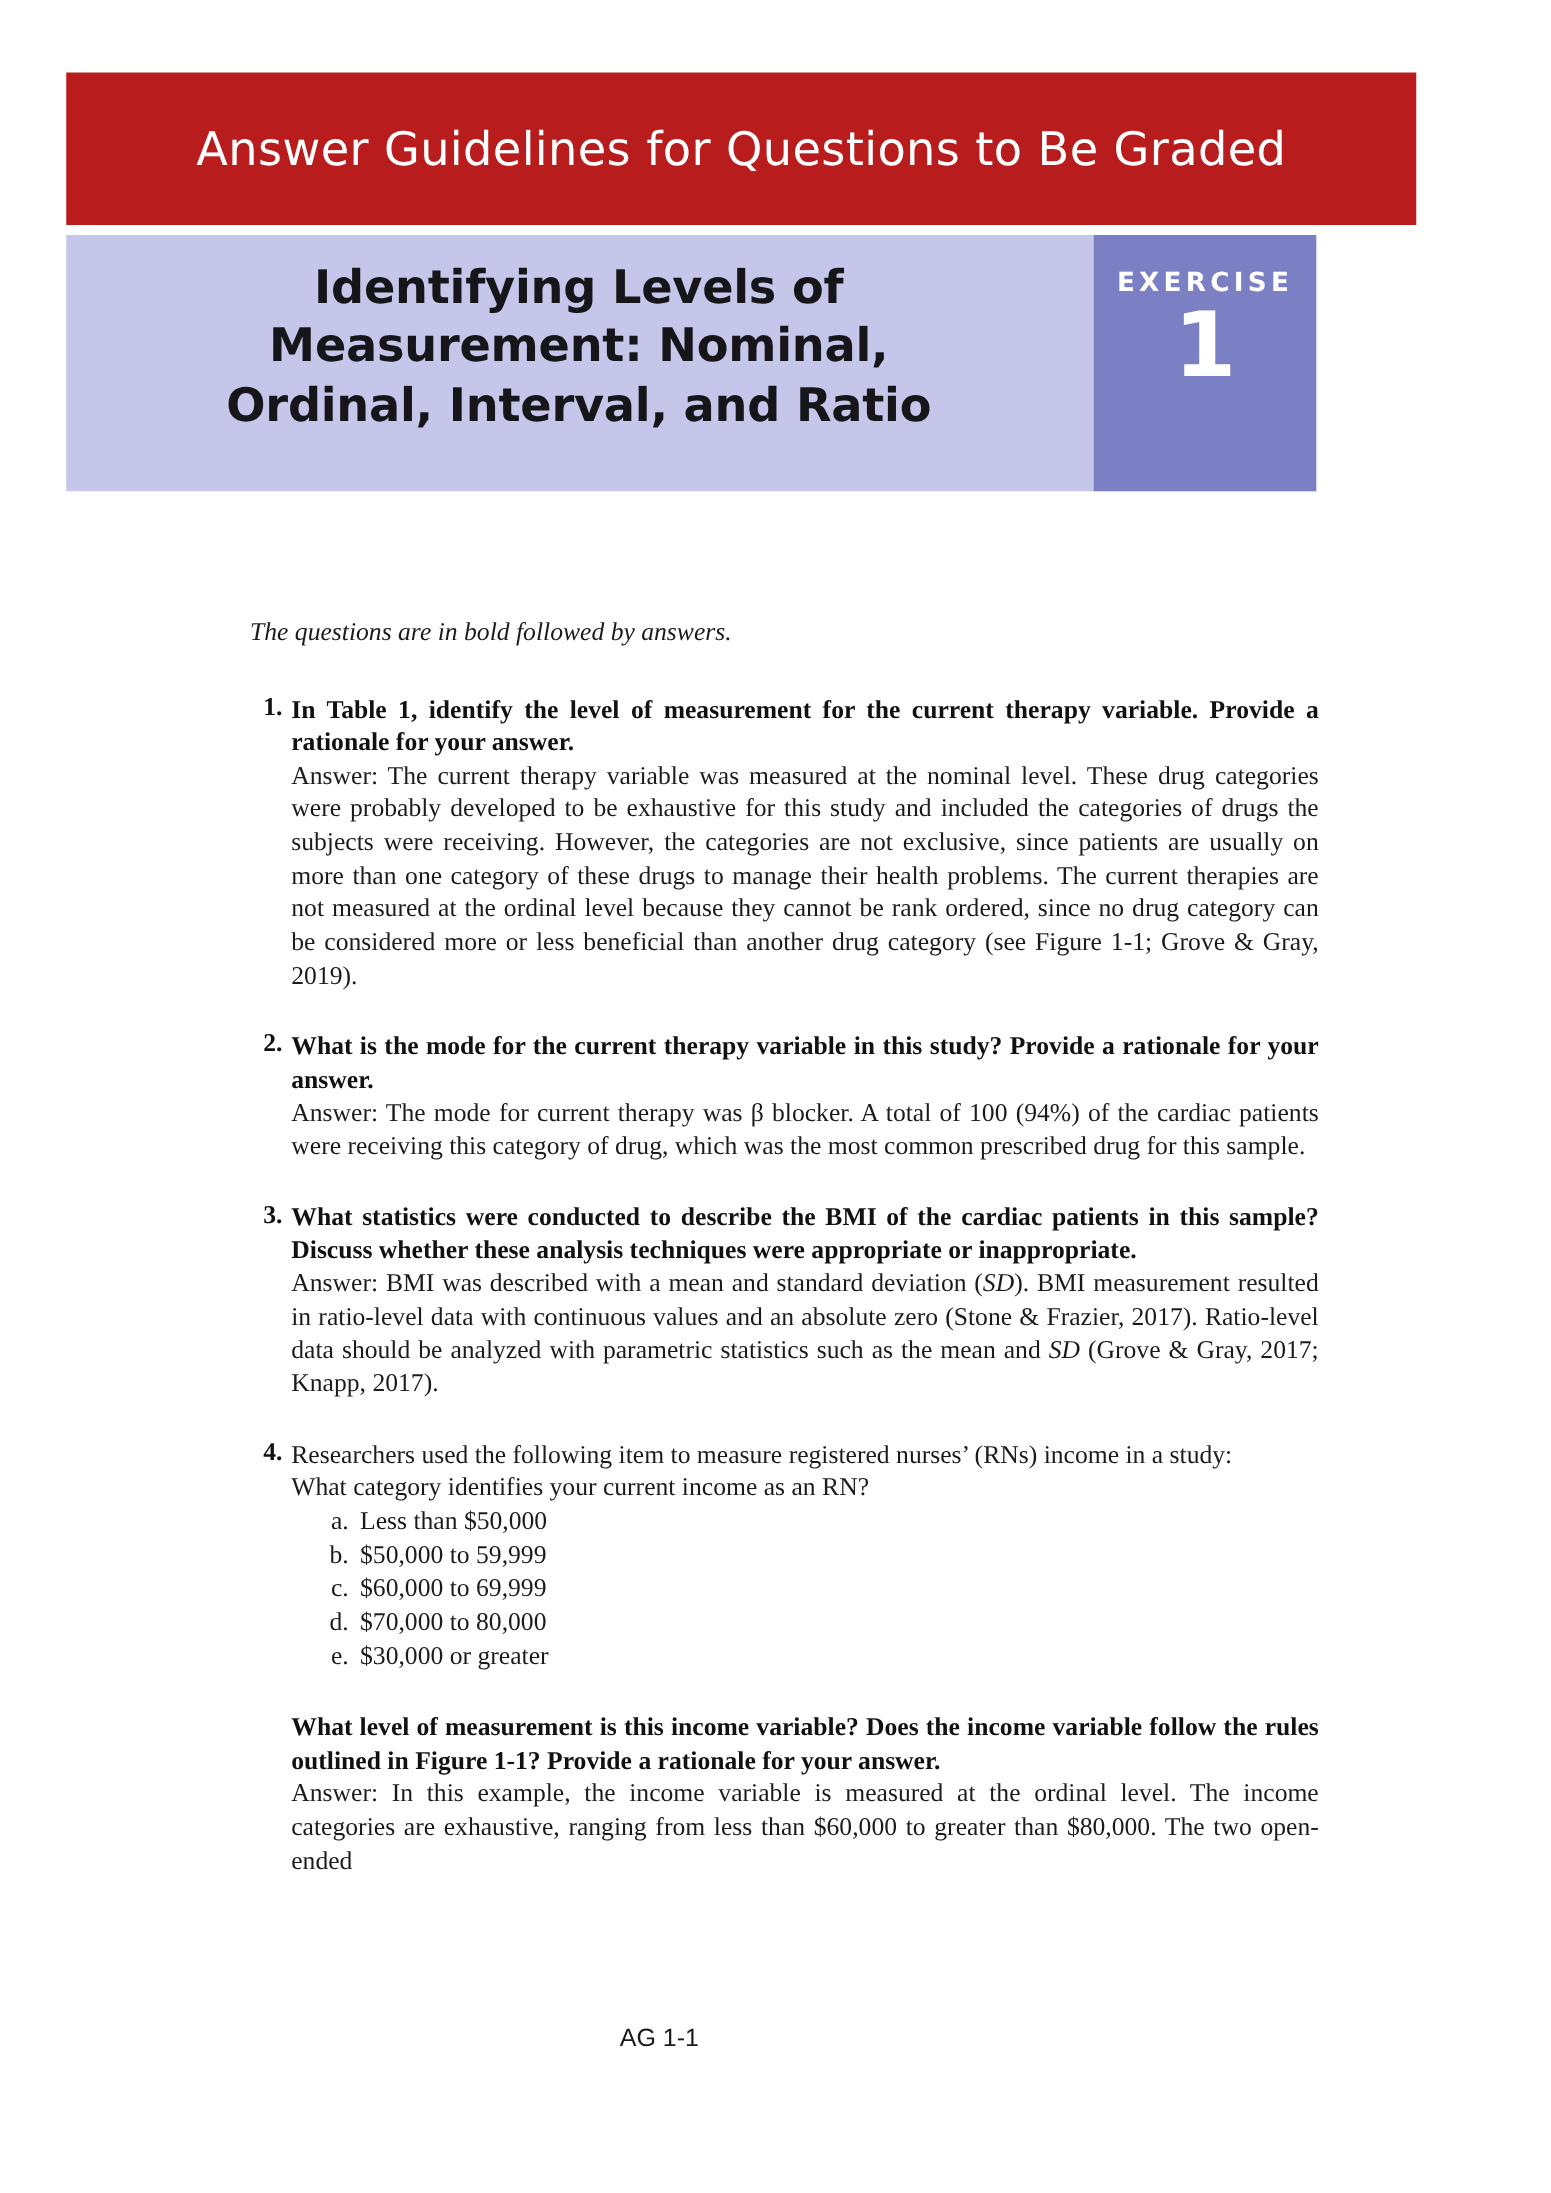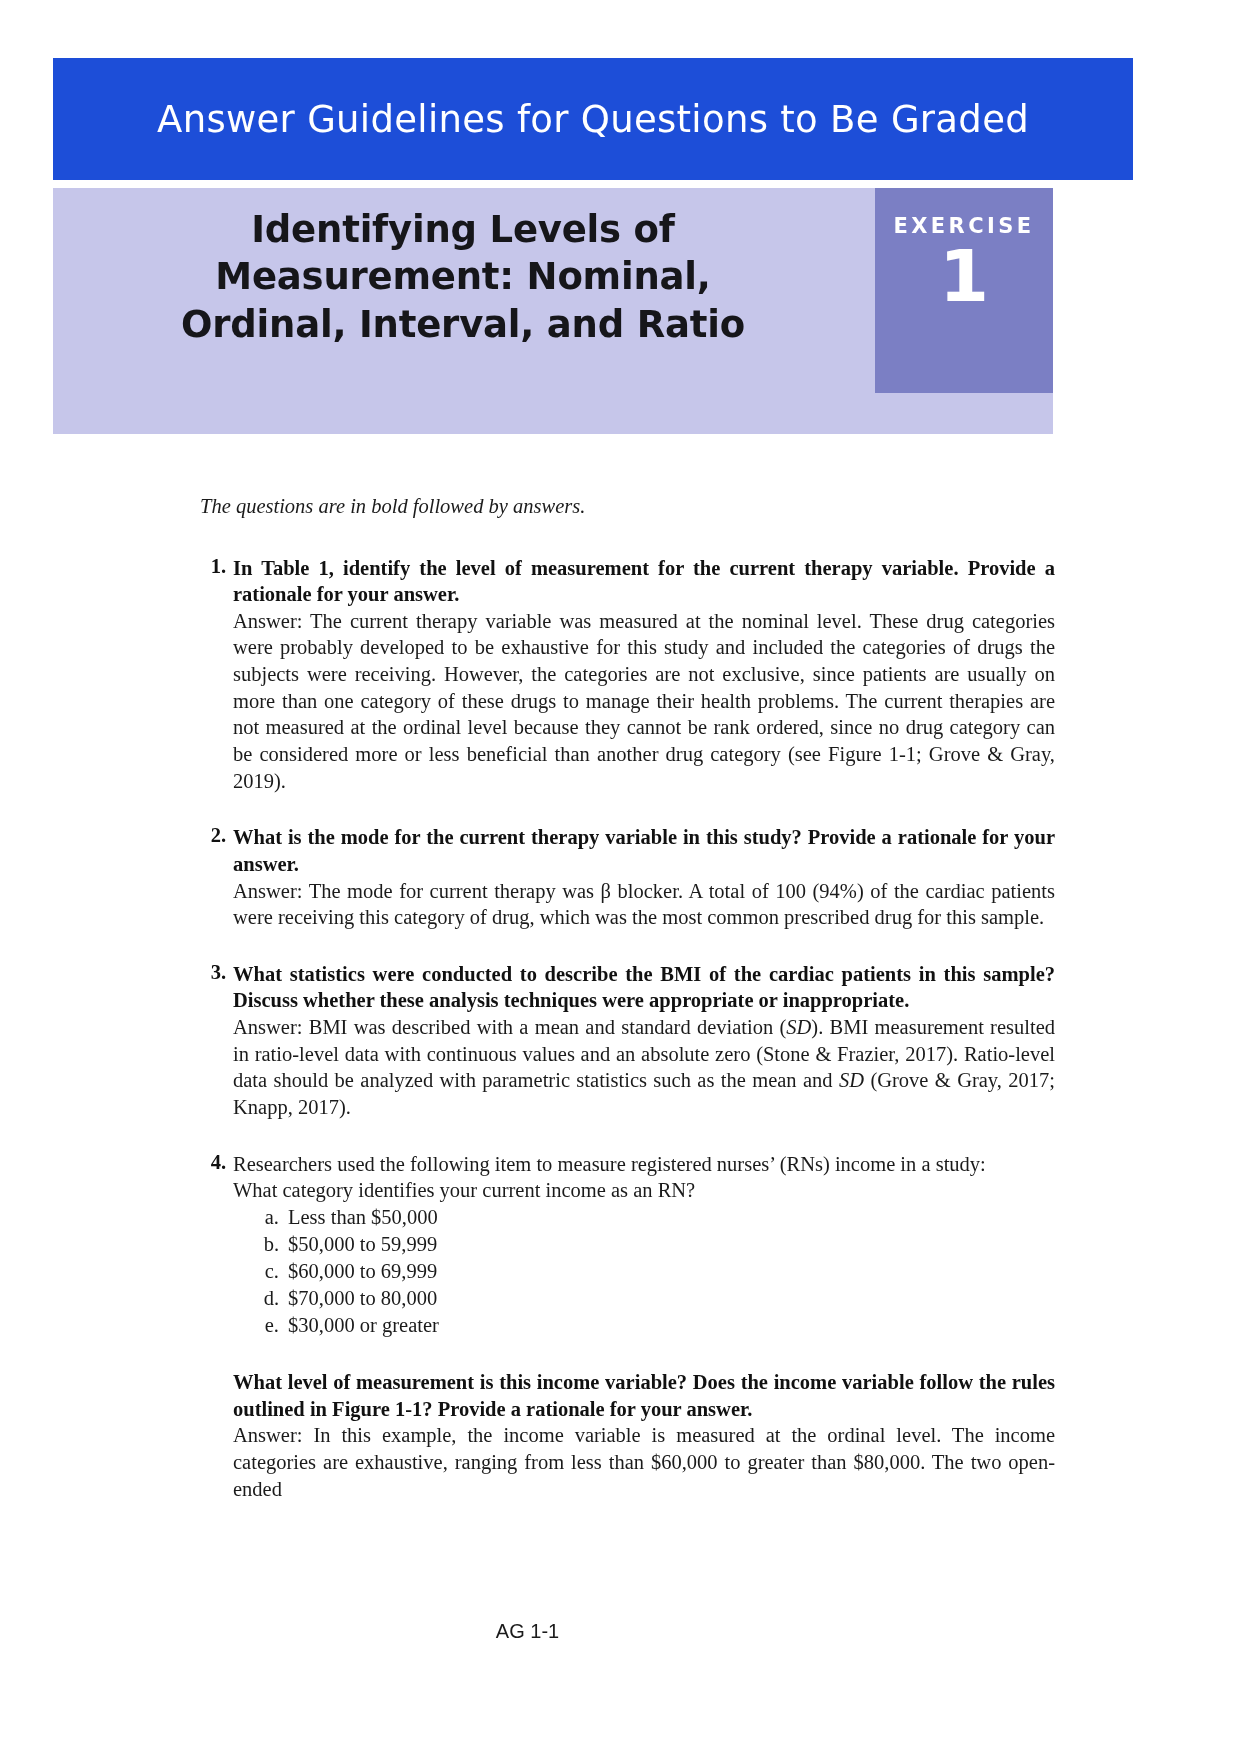--- a/index.html
+++ b/index.html
@@ -16,41 +16,41 @@
     font-family: "Liberation Serif", serif;
   }
 
   
   .banner {
     position: absolute;
     left: 53px;
     top: 58px;
     width: 1080px;
     height: 122px;
-    background: #1d4ed8;
+    background: #b91c1c;
     display: flex;
     align-items: center;
     justify-content: center;
   }
   .banner-title {
     color: #ffffff;
     font-size: 37px;
     font-weight: 400;
     letter-spacing: 0.3px;
     font-family: "DejaVu Sans", sans-serif;
     white-space: nowrap;
   }
 
   
   .titleblock {
     position: absolute;
     left: 53px;
     top: 188px;
     width: 1000px;
-    height: 246px;
+    height: 205px;
     background: #c6c6ea;
   }
   .title-text {
     position: absolute;
     left: 0px;
     top: 18px;
     width: 820px;
     text-align: center;
     color: #16161a;
     font-size: 37px;

